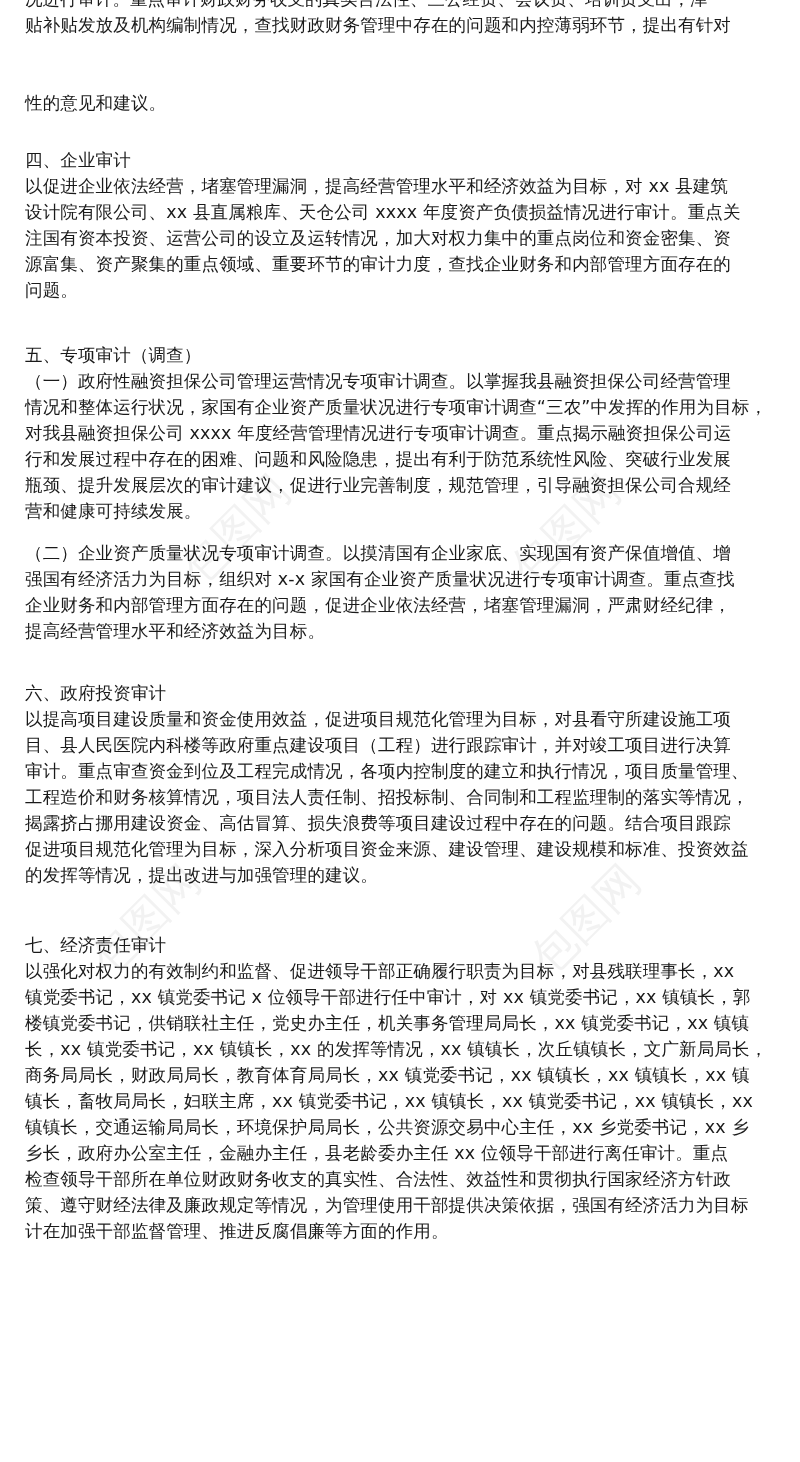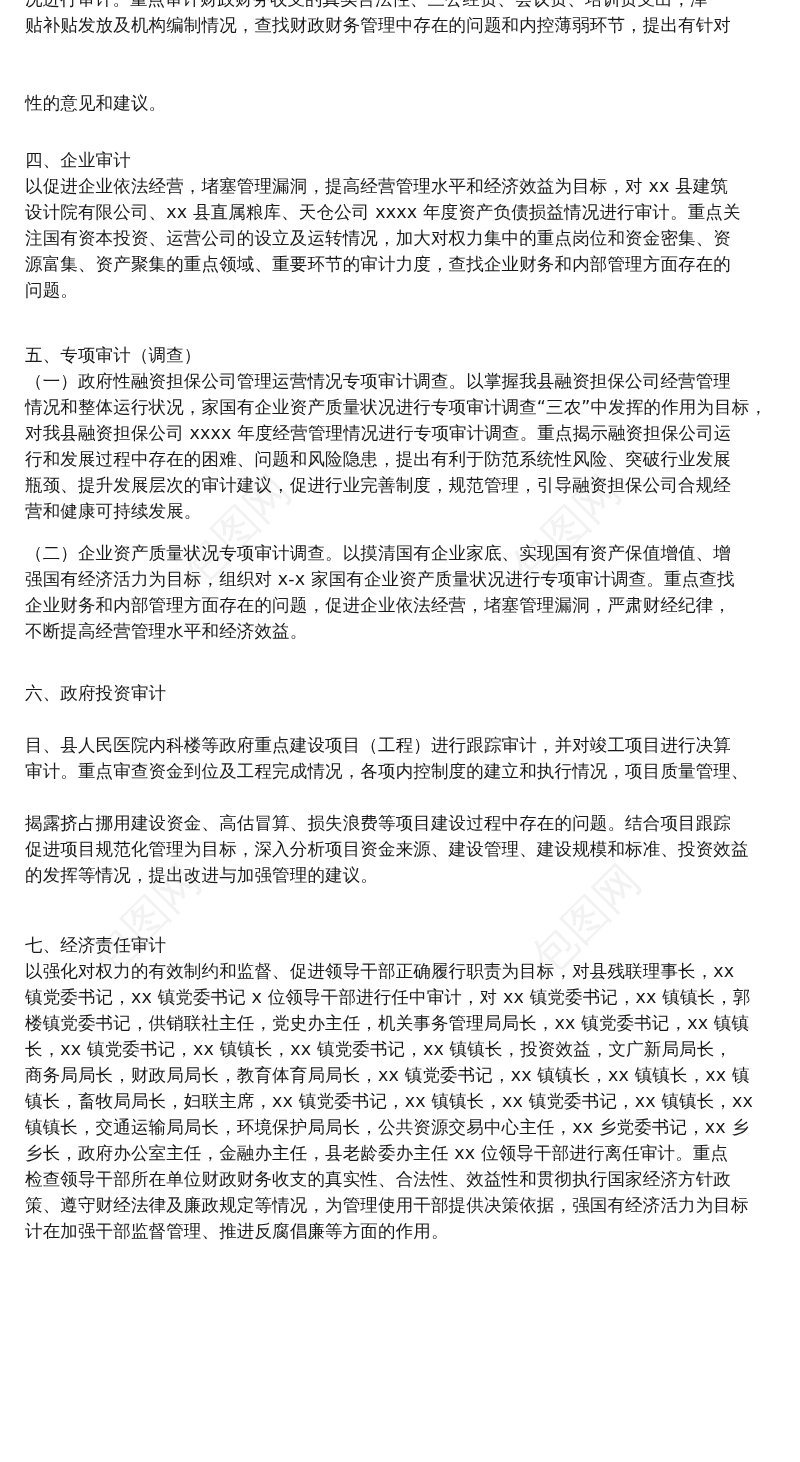--- a/index.html
+++ b/index.html
@@ -71,34 +71,36 @@
   <div class="line" style="top:342px">五、专项审计（调查）</div>
   <div class="line" style="top:368px">（一）政府性融资担保公司管理运营情况专项审计调查。以掌握我县融资担保公司经营管理</div>
   <div class="line" style="top:394px">情况和整体运行状况，家国有企业资产质量状况进行专项审计调查“三农”中发挥的作用为目标，</div>
   <div class="line" style="top:420px">对我县融资担保公司 xxxx 年度经营管理情况进行专项审计调查。重点揭示融资担保公司运</div>
   <div class="line" style="top:446px">行和发展过程中存在的困难、问题和风险隐患，提出有利于防范系统性风险、突破行业发展</div>
   <div class="line" style="top:472px">瓶颈、提升发展层次的审计建议，促进行业完善制度，规范管理，引导融资担保公司合规经</div>
   <div class="line" style="top:498px">营和健康可持续发展。</div>
   <div class="line" style="top:540px">（二）企业资产质量状况专项审计调查。以摸清国有企业家底、实现国有资产保值增值、增</div>
   <div class="line" style="top:566px">强国有经济活力为目标，组织对 x-x 家国有企业资产质量状况进行专项审计调查。重点查找</div>
   <div class="line" style="top:592px">企业财务和内部管理方面存在的问题，促进企业依法经营，堵塞管理漏洞，严肃财经纪律，</div>
-  <div class="line" style="top:618px">不断提高经营管理水平和经济效益。</div>
+  <div class="line" style="top:618px">提高经营管理水平和经济效益为目标。</div>
 
   <div class="line" style="top:680px">六、政府投资审计</div>
+  <div class="line" style="top:706px">以提高项目建设质量和资金使用效益，促进项目规范化管理为目标，对县看守所建设施工项</div>
   <div class="line" style="top:732px">目、县人民医院内科楼等政府重点建设项目（工程）进行跟踪审计，并对竣工项目进行决算</div>
   <div class="line" style="top:758px">审计。重点审查资金到位及工程完成情况，各项内控制度的建立和执行情况，项目质量管理、</div>
+  <div class="line" style="top:784px">工程造价和财务核算情况，项目法人责任制、招投标制、合同制和工程监理制的落实等情况，</div>
   <div class="line" style="top:810px">揭露挤占挪用建设资金、高估冒算、损失浪费等项目建设过程中存在的问题。结合项目跟踪</div>
   <div class="line" style="top:836px">促进项目规范化管理为目标，深入分析项目资金来源、建设管理、建设规模和标准、投资效益</div>
   <div class="line" style="top:862px">的发挥等情况，提出改进与加强管理的建议。</div>
 
   <div class="line" style="top:932px">七、经济责任审计</div>
   <div class="line" style="top:958px">以强化对权力的有效制约和监督、促进领导干部正确履行职责为目标，对县残联理事长，xx</div>
   <div class="line" style="top:984px">镇党委书记，xx 镇党委书记 x 位领导干部进行任中审计，对 xx 镇党委书记，xx 镇镇长，郭</div>
   <div class="line" style="top:1010px">楼镇党委书记，供销联社主任，党史办主任，机关事务管理局局长，xx 镇党委书记，xx 镇镇</div>
-  <div class="line" style="top:1036px">长，xx 镇党委书记，xx 镇镇长，xx 镇党委书记，xx 镇镇长，投资效益，文广新局局长，</div>
+  <div class="line" style="top:1036px">长，xx 镇党委书记，xx 镇镇长，xx 的发挥等情况，xx 镇镇长，次丘镇镇长，文广新局局长，</div>
   <div class="line" style="top:1062px">商务局局长，财政局局长，教育体育局局长，xx 镇党委书记，xx 镇镇长，xx 镇镇长，xx 镇</div>
   <div class="line" style="top:1088px">镇长，畜牧局局长，妇联主席，xx 镇党委书记，xx 镇镇长，xx 镇党委书记，xx 镇镇长，xx</div>
   <div class="line" style="top:1114px">镇镇长，交通运输局局长，环境保护局局长，公共资源交易中心主任，xx 乡党委书记，xx 乡</div>
   <div class="line" style="top:1140px">乡长，政府办公室主任，金融办主任，县老龄委办主任 xx 位领导干部进行离任审计。重点</div>
   <div class="line" style="top:1166px">检查领导干部所在单位财政财务收支的真实性、合法性、效益性和贯彻执行国家经济方针政</div>
   <div class="line" style="top:1192px">策、遵守财经法律及廉政规定等情况，为管理使用干部提供决策依据，强国有经济活力为目标</div>
   <div class="line" style="top:1218px">计在加强干部监督管理、推进反腐倡廉等方面的作用。</div>
 
   <div class="watermark" style="left:170px; top:500px">包图网</div>
   <div class="watermark" style="left:500px; top:500px">包图网</div>

